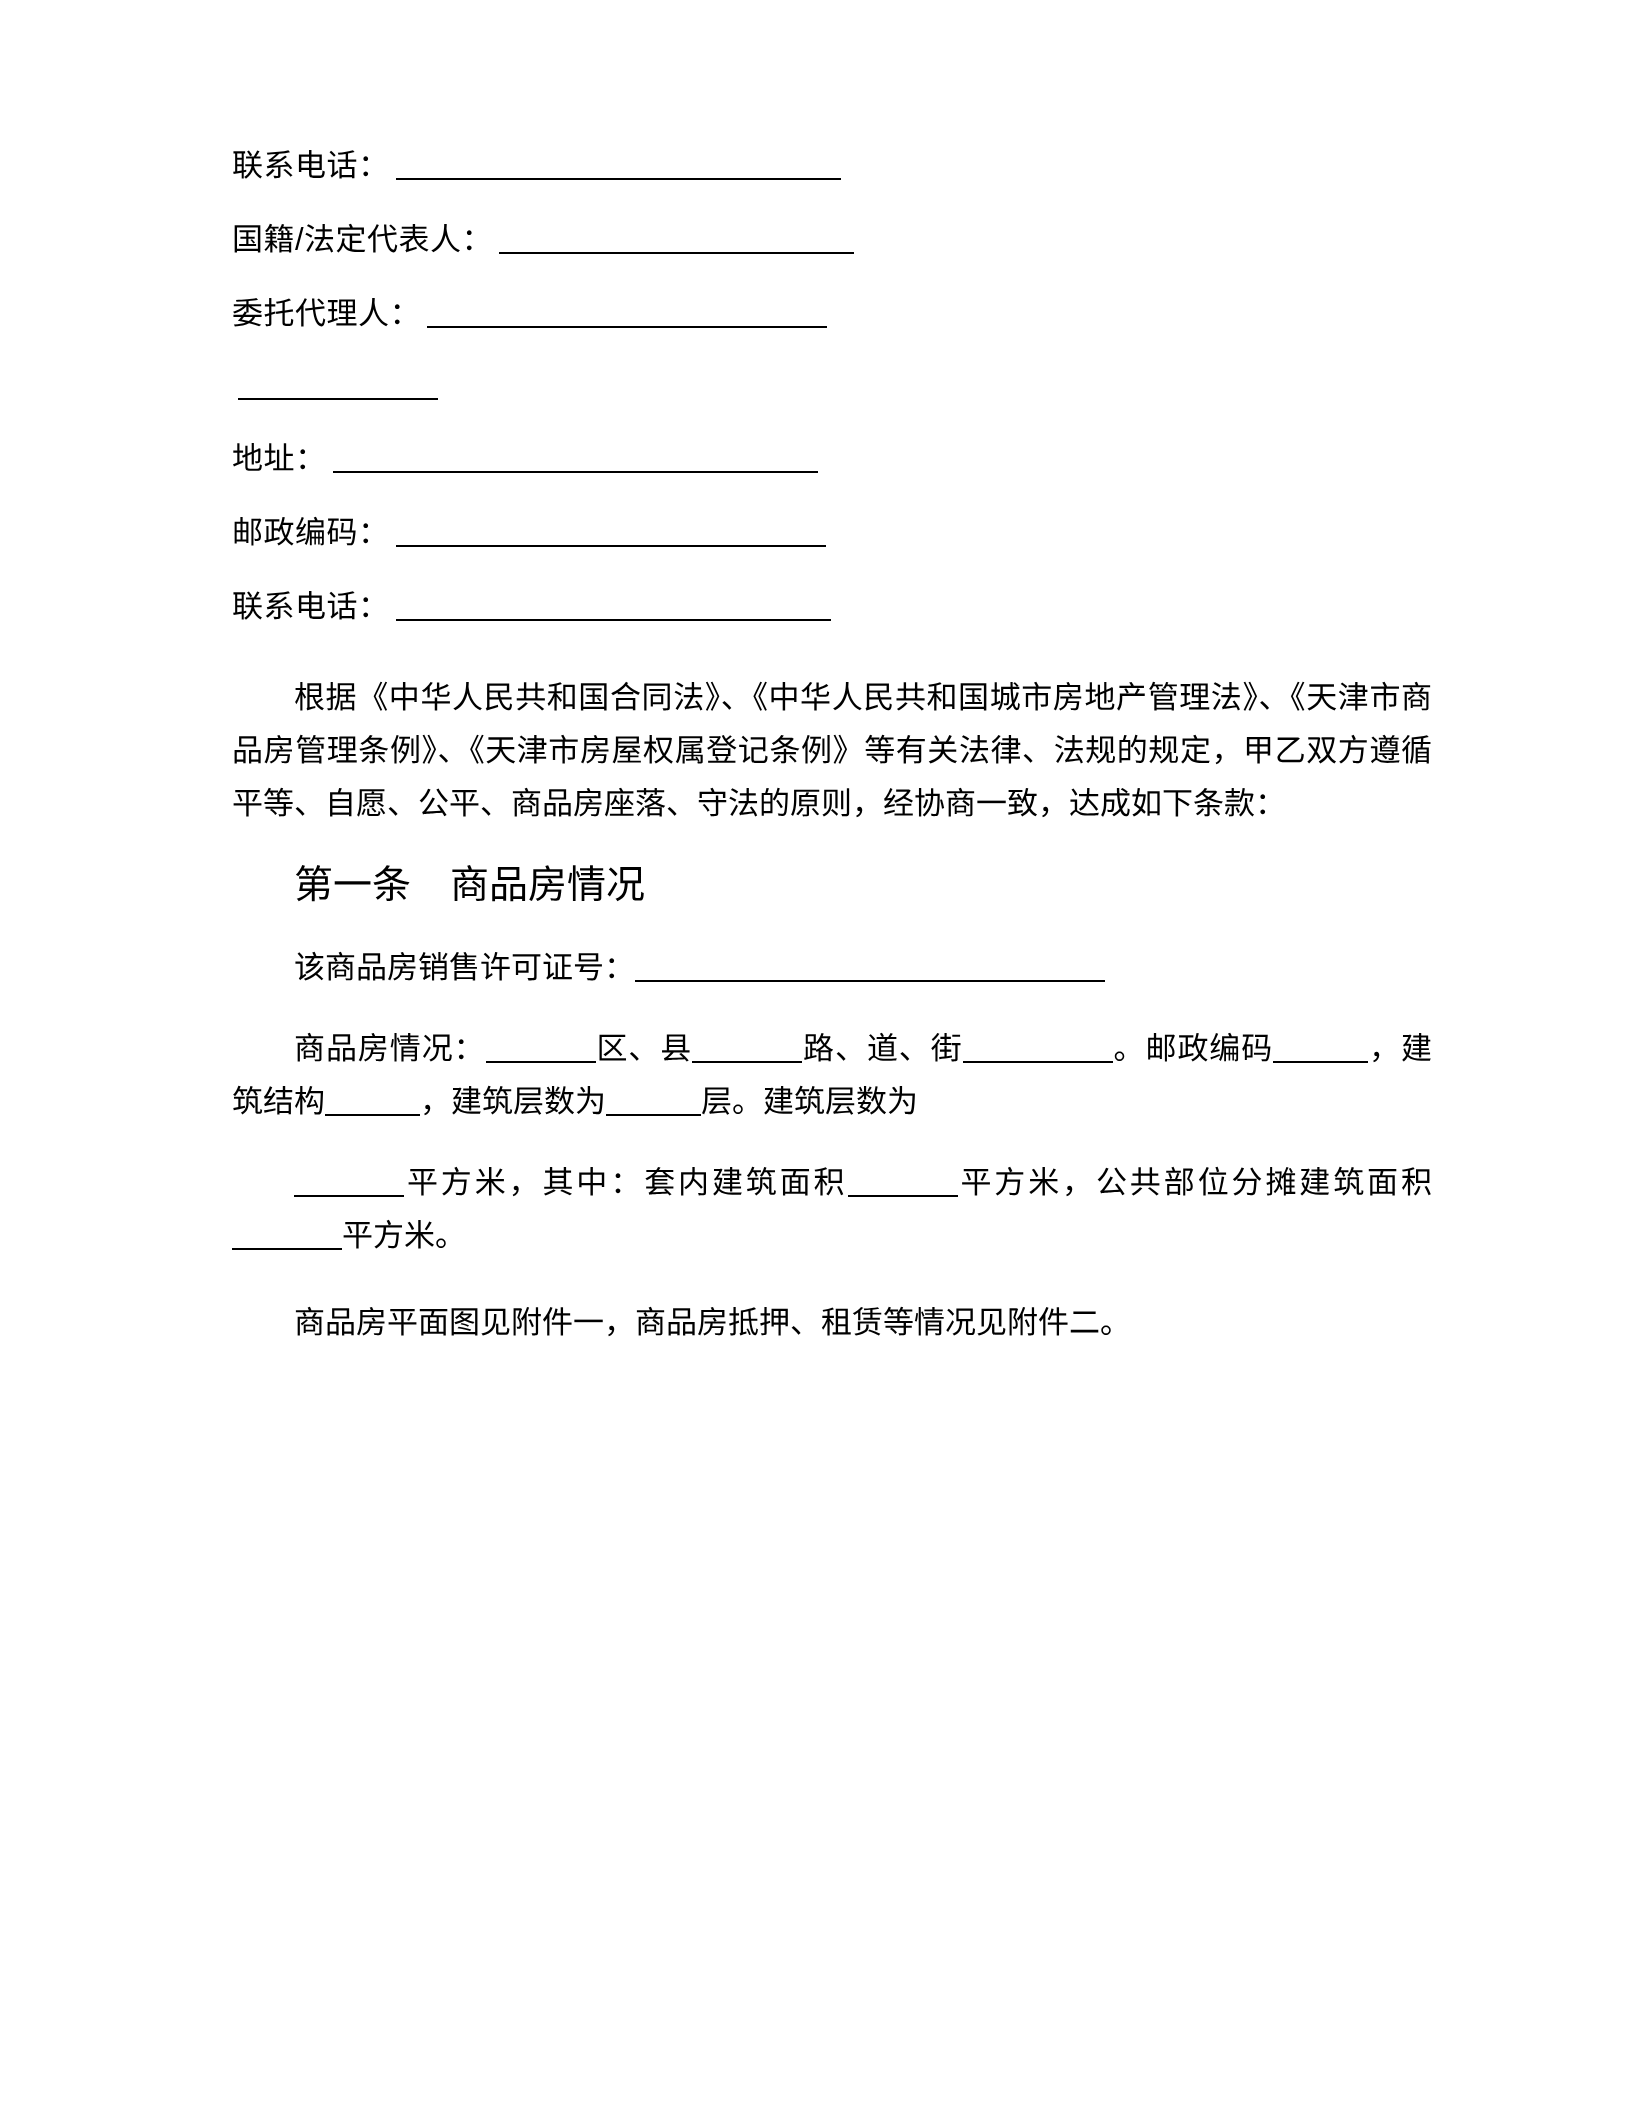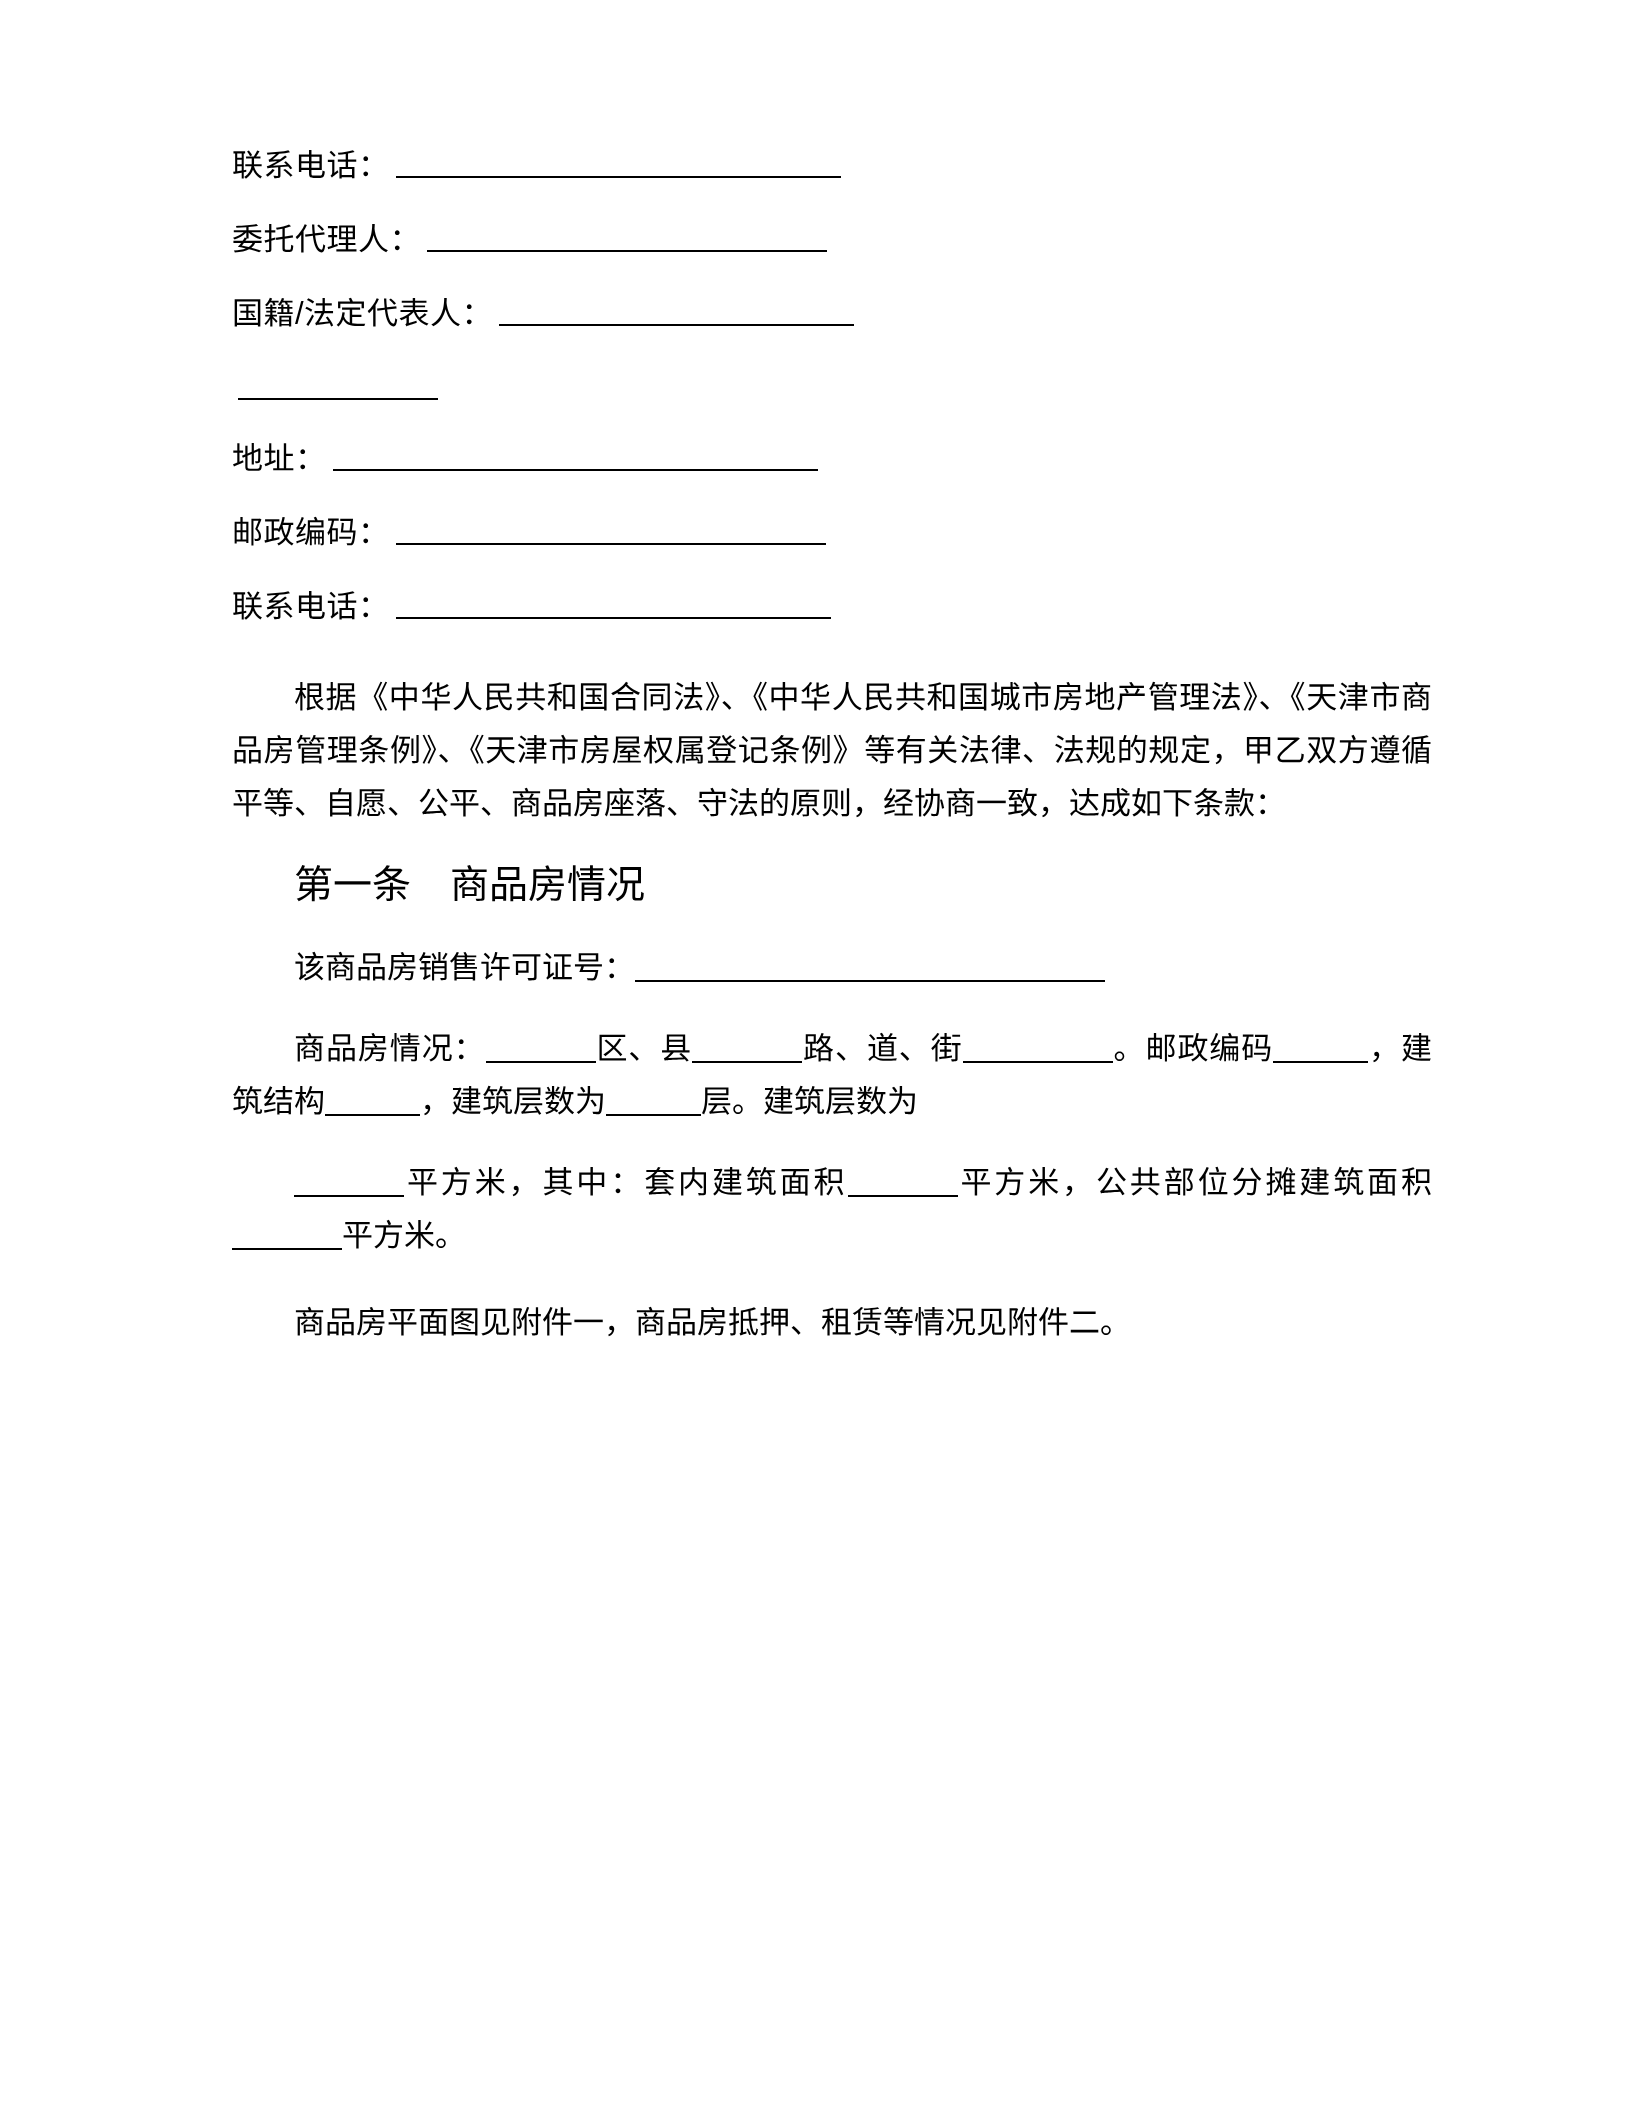--- a/index.html
+++ b/index.html
@@ -22,21 +22,21 @@
     padding: 150px 200px 0 232px;
   }
   .doc-body {
     font-size: 31px;
     line-height: 1.0;
   }
 
   
   .field-row {
     display: flex;
-    align-items: flex-start;
+    align-items: center;
     margin-bottom: 43px;
     white-space: nowrap;
   }
   .field-label {
     font-size: 31px;
     letter-spacing: 0.5px;
   }
   .blank {
     display: inline-block;
     border-bottom: 2px solid #000;
@@ -83,27 +83,27 @@
 
 <div class="page">
   <div class="doc-body">
 
     <div class="field-row">
       <span class="field-label">联系电话：</span>
       <span class="blank w460" style="width: 445px;"></span>
     </div>
 
     <div class="field-row">
-      <span class="field-label">委托代理人：</span>
-      <span class="blank w400" style="width:400px"></span>
+      <span class="field-label">国籍/法定代表人：</span>
+      <span class="blank" style="width:355px"></span>
     </div>
 
     <div class="field-row">
-      <span class="field-label">国籍/法定代表人：</span>
-      <span class="blank" style="width:355px"></span>
+      <span class="field-label">委托代理人：</span>
+      <span class="blank w400" style="width:400px"></span>
     </div>
 
     <div class="field-row">
       <span class="blank" style="width:200px"></span>
     </div>
 
     <div class="field-row">
       <span class="field-label">地址：</span>
       <span class="blank" style="width:485px"></span>
     </div>

